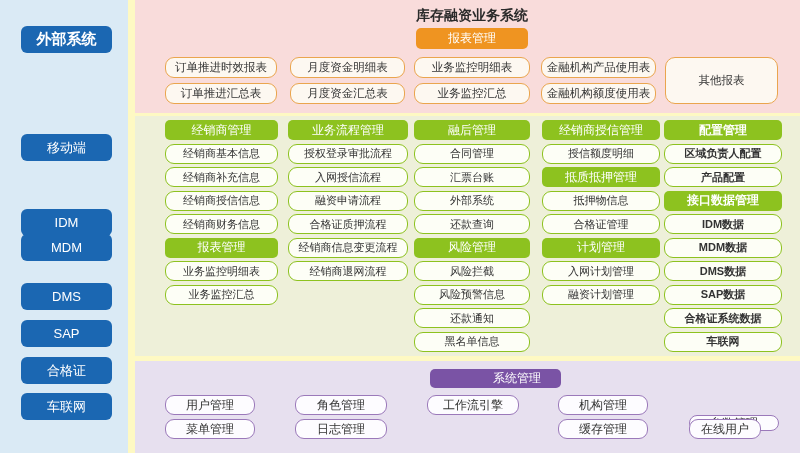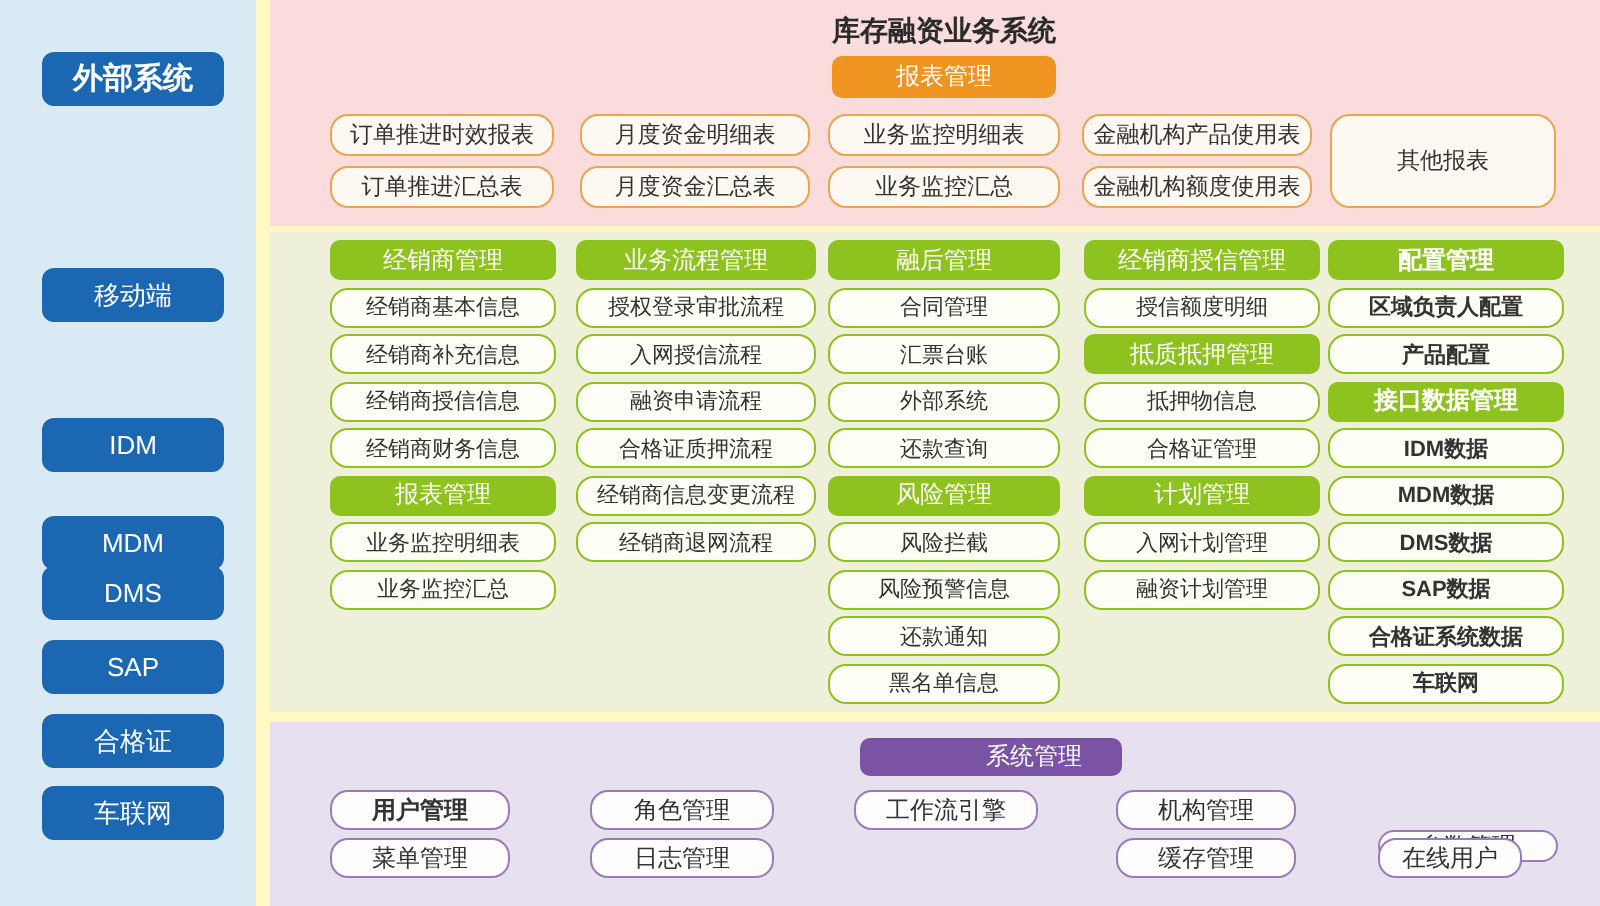--- a/index.html
+++ b/index.html
@@ -60,21 +60,21 @@
   <div class="bg sidebar-bg"></div>
   <div class="bg pink-bg"></div>
   <div class="bg green-bg"></div>
   <div class="bg purple-bg"></div>
 
   <div class="page-title">库存融资业务系统</div>
 
   <div class="blue-btn ext" style="top:26px;">外部系统</div>
   <div class="blue-btn" style="top:134px;">移动端</div>
   <div class="blue-btn" style="top:209px;">IDM</div>
-  <div class="blue-btn" style="top:258px;">MDM</div>
+  <div class="blue-btn" style="top:234px;">MDM</div>
   <div class="blue-btn" style="top:283px;">DMS</div>
   <div class="blue-btn" style="top:320px;">SAP</div>
   <div class="blue-btn" style="top:357px;">合格证</div>
   <div class="blue-btn" style="top:393px;">车联网</div>
 
   <div class="hdr orange" style="left:416px;top:28px;width:112px;height:21px;">报表管理</div>
   <div class="node onode" style="left:165px;top:57px;width:112px;height:21px;">订单推进时效报表</div>
   <div class="node onode" style="left:290px;top:57px;width:115px;height:21px;">月度资金明细表</div>
   <div class="node onode" style="left:414px;top:57px;width:116px;height:21px;">业务监控明细表</div>
   <div class="node onode" style="left:541px;top:57px;width:115px;height:21px;">金融机构产品使用表</div>
@@ -136,21 +136,21 @@
     <div class="gh">接口数据管理</div>
     <div class="gb">IDM数据</div>
     <div class="gb">MDM数据</div>
     <div class="gb">DMS数据</div>
     <div class="gb">SAP数据</div>
     <div class="gb">合格证系统数据</div>
     <div class="gb">车联网</div>
   </div>
 
   <div class="hdr purple" style="left:430px;top:369px;width:88px;height:19px;">系统管理</div>
-  <div class="node pnode" style="left:165px;top:395px;width:90px;height:20px;font-weight:bold;">用户管理</div>
+  <div class="node pnode" style="left:165px;top:395px;width:90px;height:20px;">用户管理</div>
   <div class="node pnode" style="left:295px;top:395px;width:92px;height:20px;">角色管理</div>
   <div class="node pnode" style="left:427px;top:395px;width:92px;height:20px;">工作流引擎</div>
   <div class="node pnode" style="left:558px;top:395px;width:90px;height:20px;">机构管理</div>
   <div class="node pnode" style="left:689px;top:395px;width:90px;height:16px;margin-top:20px;">参数管理</div>
   <div class="node pnode" style="left:165px;top:419px;width:90px;height:20px;">菜单管理</div>
   <div class="node pnode" style="left:295px;top:419px;width:92px;height:20px;">日志管理</div>
   <div class="node pnode" style="left:427px;top:419px;width:92px;height:20px;margin-top:36px;">权限管理</div>
   <div class="node pnode" style="left:558px;top:419px;width:90px;height:20px;">缓存管理</div>
   <div class="node pnode" style="left:689px;top:419px;width:72px;height:20px;">在线用户</div>
 

